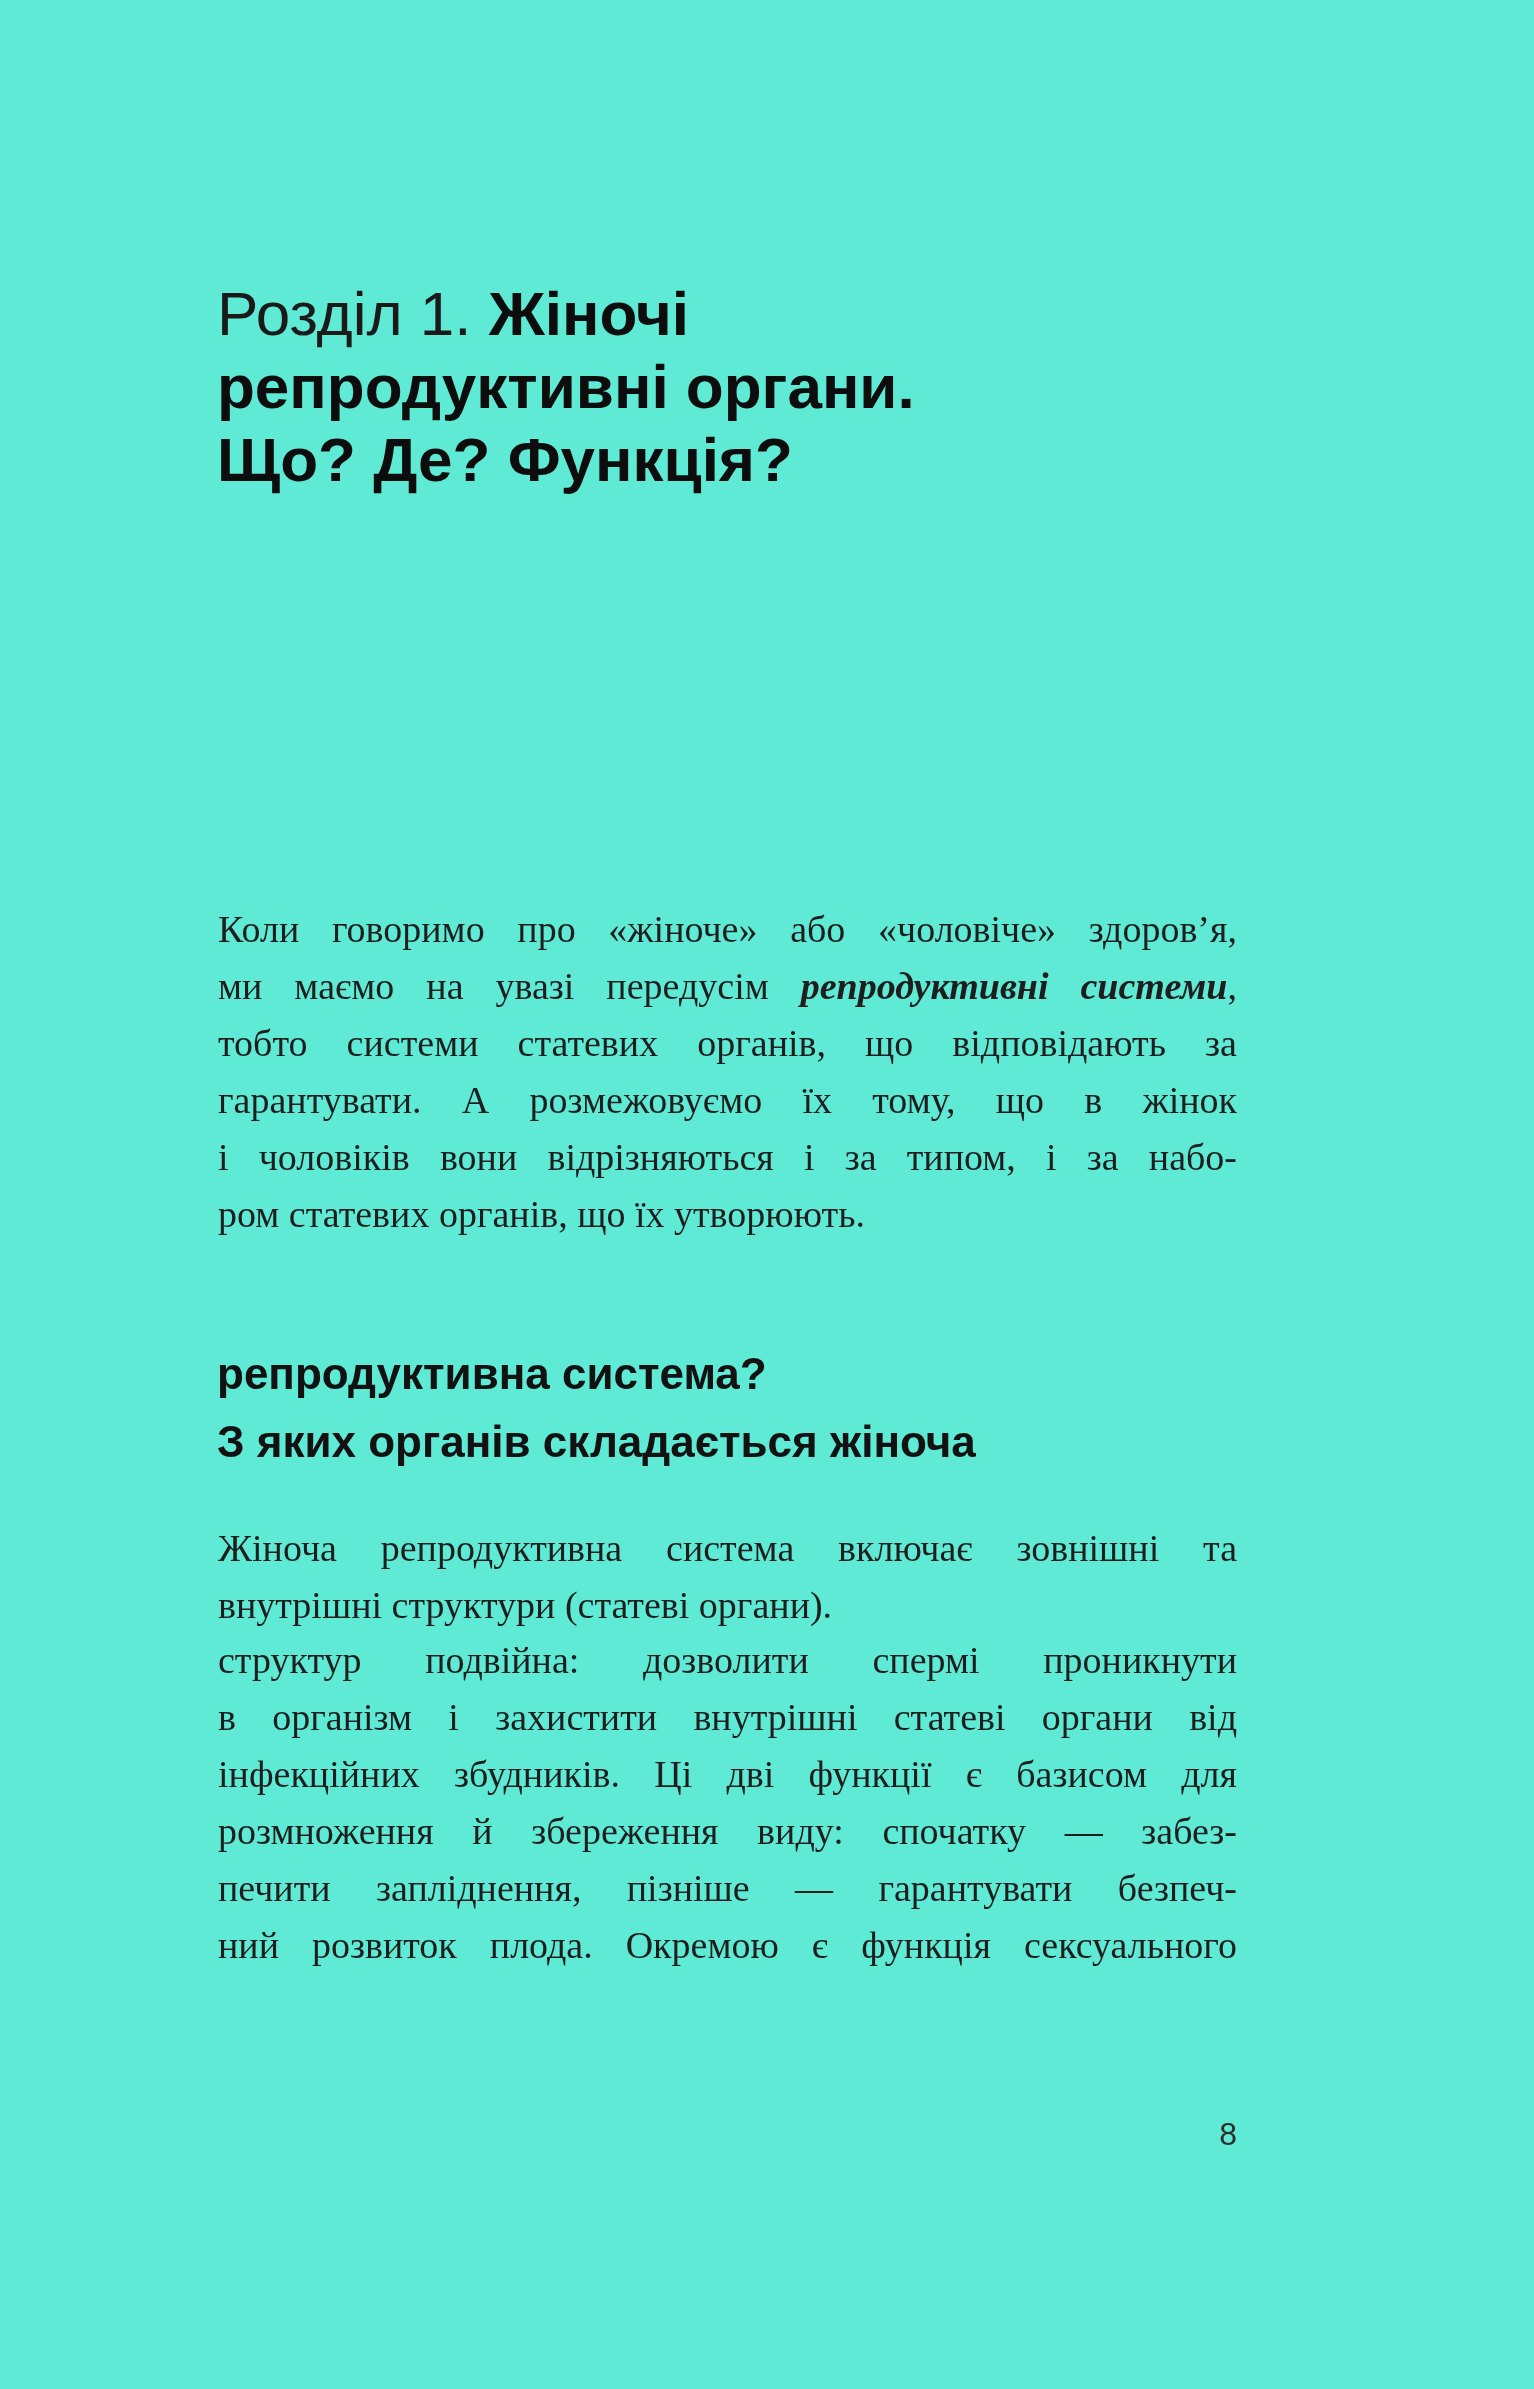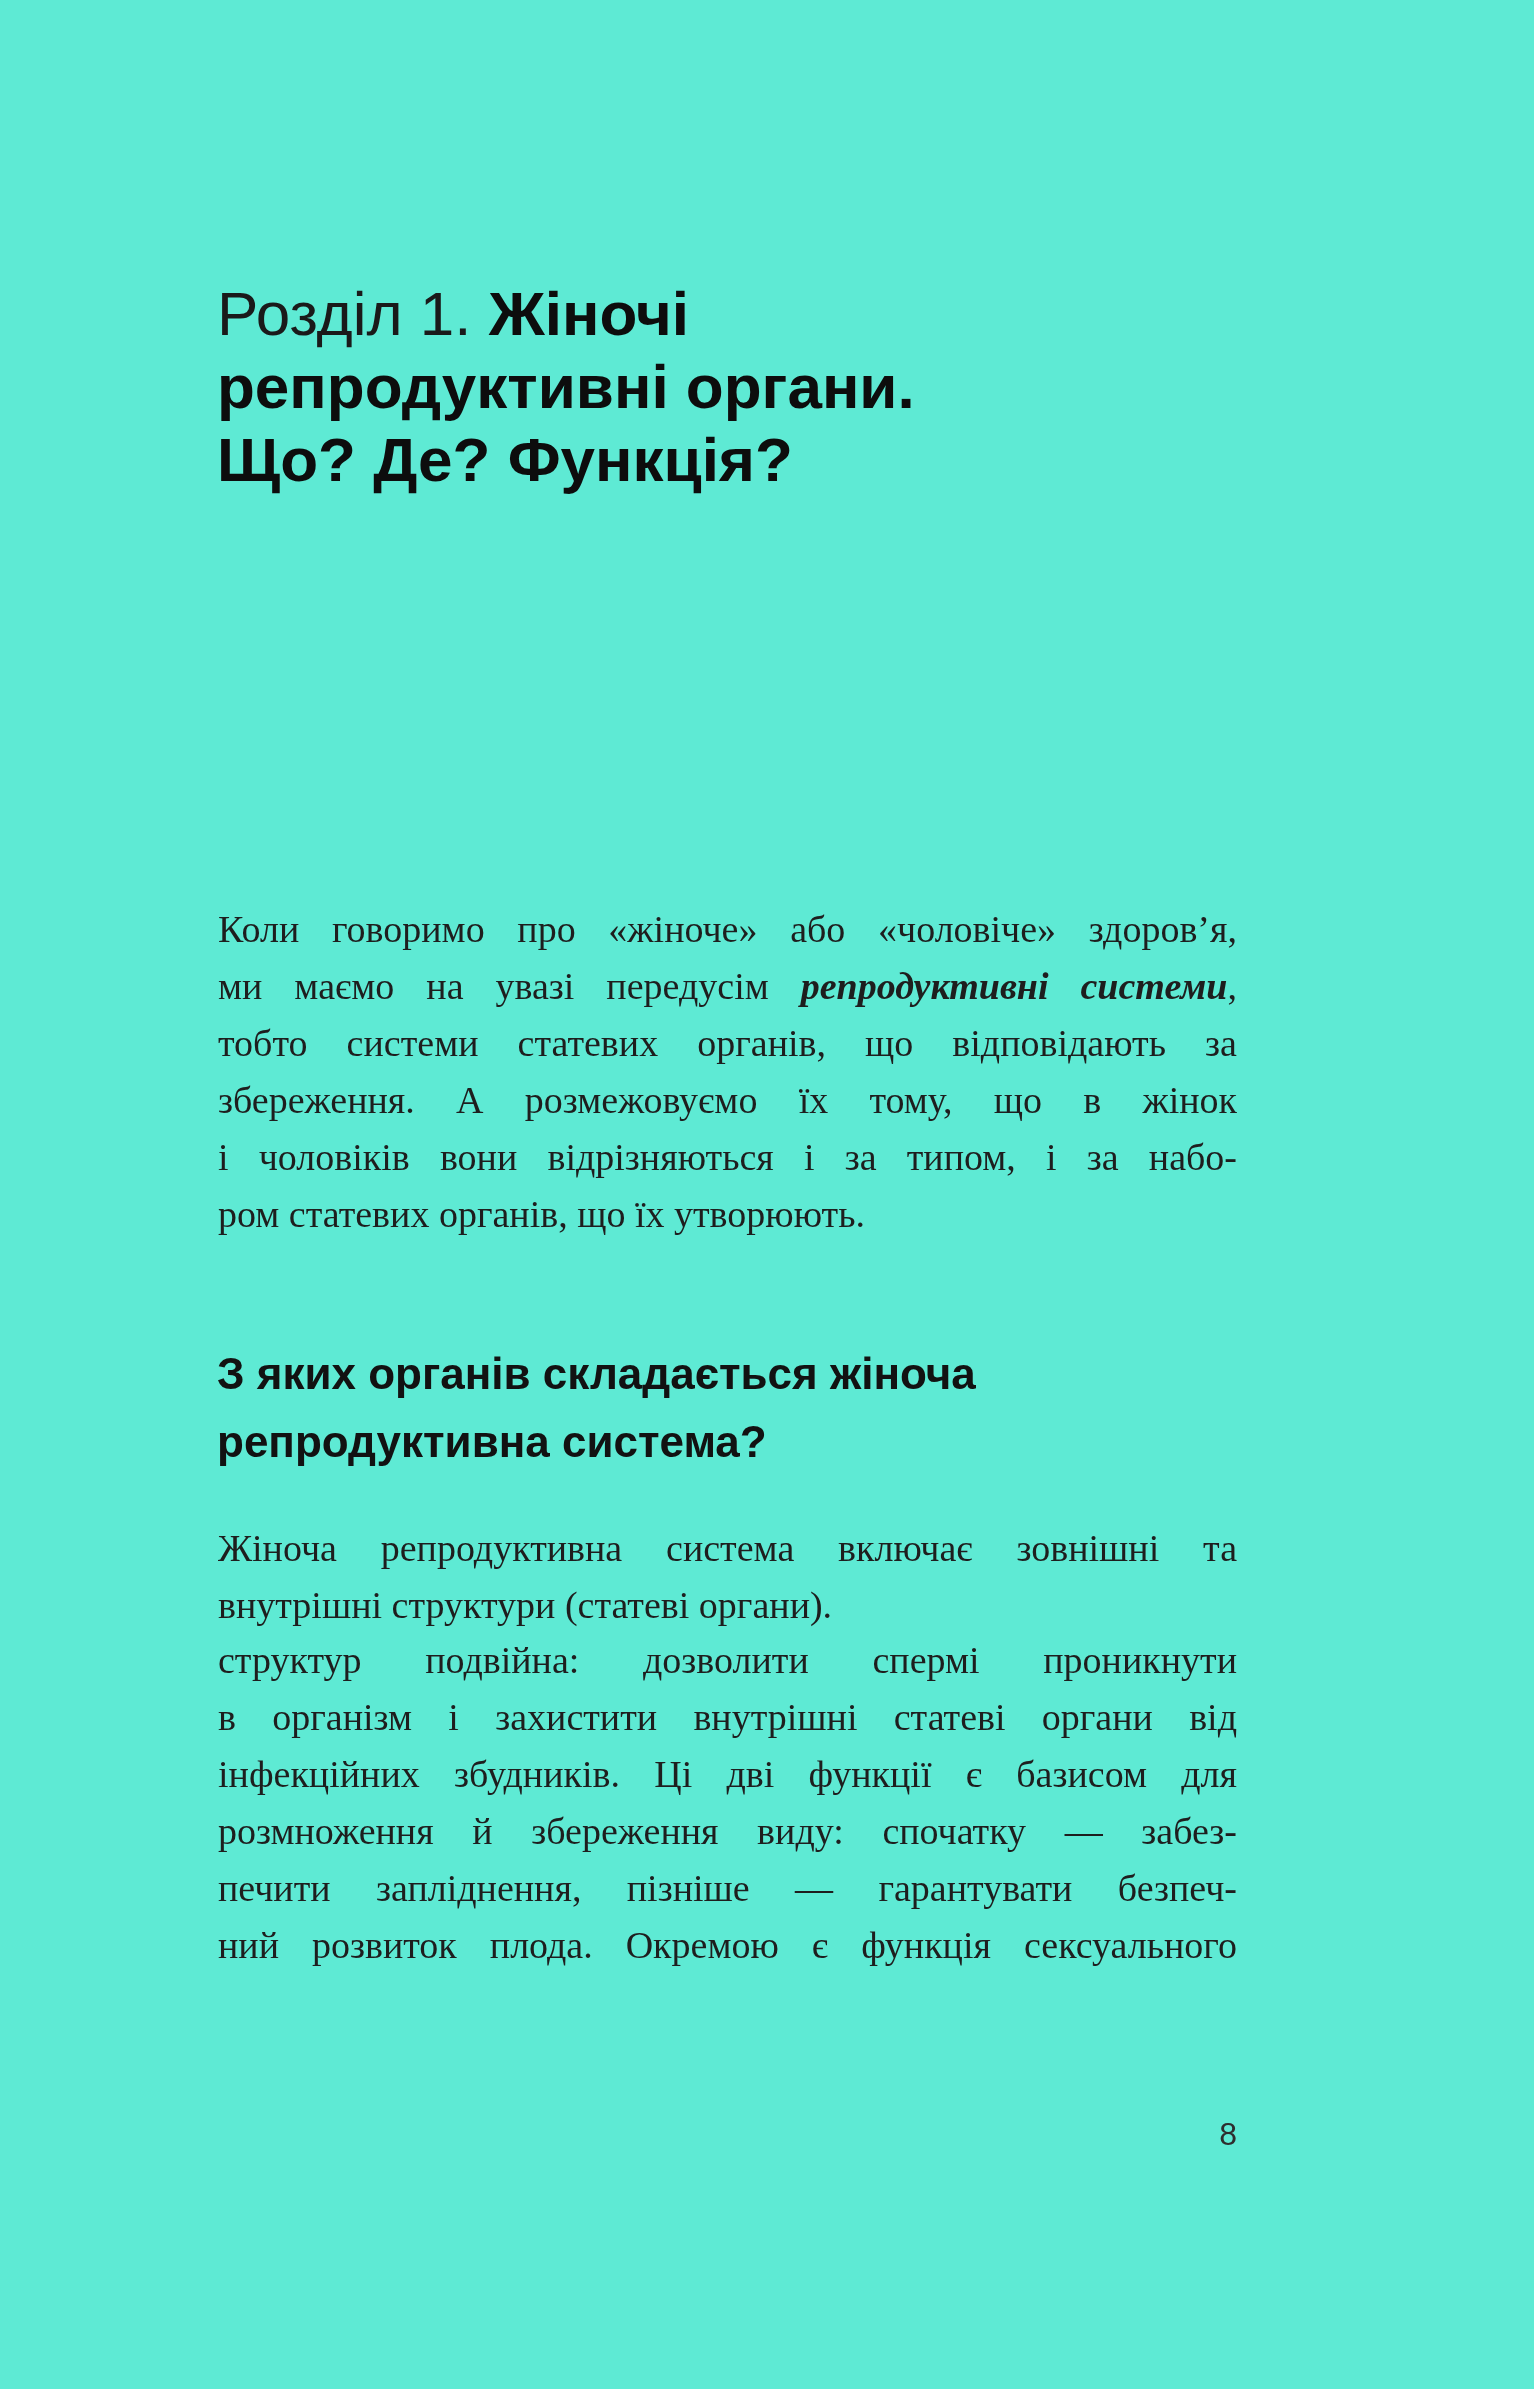--- a/index.html
+++ b/index.html
@@ -90,28 +90,28 @@
       <span class="prefix">Розділ 1. </span><span>Жіночі</span>
     </div>
     <div>репродуктивні органи.</div>
     <div>Що? Де? Функція?</div>
   </div>
 
   <div class="serif-block" id="intro-paragraph">
       <div class="line"><span>Коли говоримо про «жіноче» або «чоловіче» здоров’я,</span></div>
       <div class="line"><span>ми маємо на увазі передусім </span><span class="bi">репродуктивні системи</span><span>,</span></div>
       <div class="line"><span>тобто системи статевих органів, що відповідають за</span></div>
-      <div class="line"><span>збереження. А розмежовуємо їх тому, що в жінок</span></div>
+      <div class="line"><span>гарантувати. А розмежовуємо їх тому, що в жінок</span></div>
       <div class="line"><span>і чоловіків вони відрізняються і за типом, і за набо-</span></div>
       <div class="line last"><span>ром статевих органів, що їх утворюють.</span></div>
     </div>
 
   <div class="section-heading">
+    <div>репродуктивна система?</div>
     <div>З яких органів складається жіноча</div>
-    <div>репродуктивна система?</div>
   </div>
 
   <div class="serif-block" id="body-paragraph-1">
       <div class="line"><span>Жіноча репродуктивна система включає зовнішні та</span></div>
       <div class="line last"><span>внутрішні структури (статеві органи).</span></div>
     </div>
 
   <div class="serif-block" id="body-paragraph-2">
       <div class="line"><span>структур подвійна: дозволити спермі проникнути</span></div>
       <div class="line"><span>в організм і захистити внутрішні статеві органи від</span></div>

